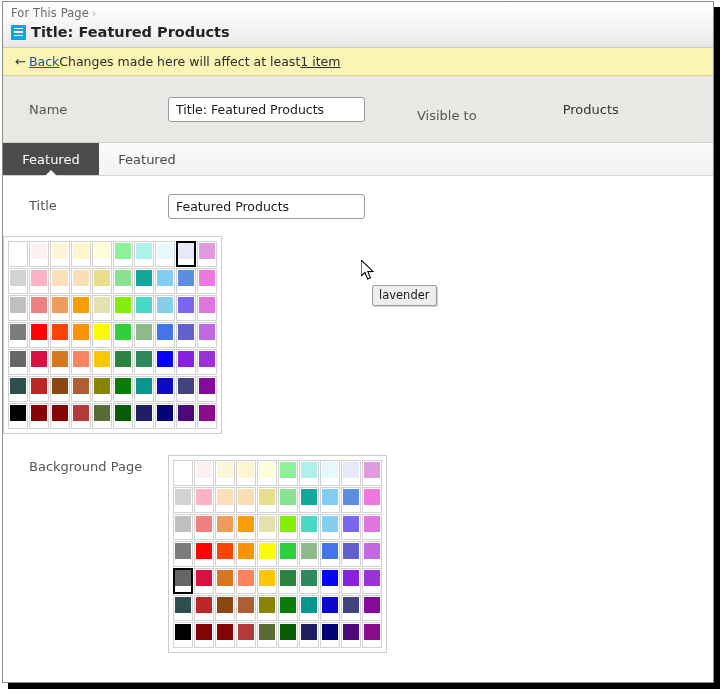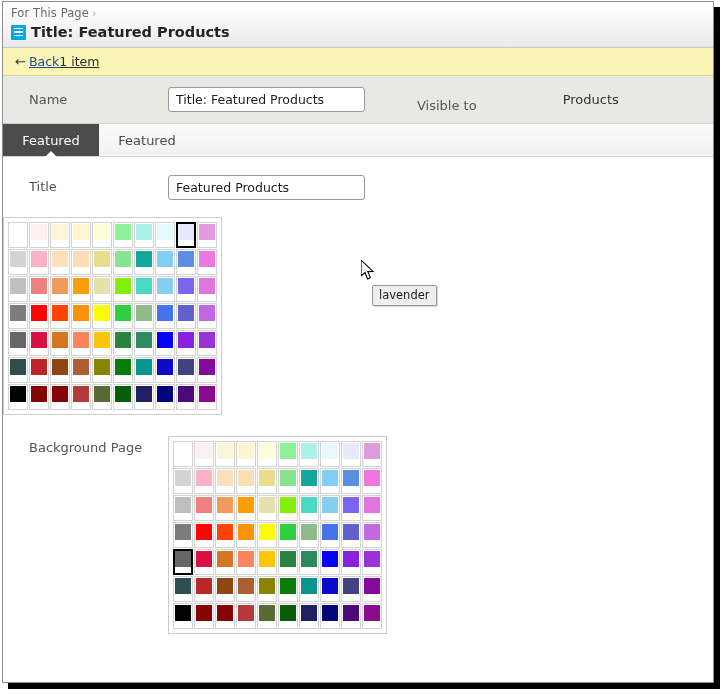--- a/index.html
+++ b/index.html
@@ -103,21 +103,21 @@
   }
   .notice-text { color: #2d2d2d; }
   .item-link {
     color: #2d2d2d;
     text-decoration: underline;
     cursor: pointer;
   }
 
   
   #name-strip {
-    height: 48px;
+    height: 67px;
     background: #e8e8e4;
     border-bottom: 1px solid #cfcfcb;
     box-sizing: border-box;
     display: flex;
     align-items: center;
   }
   .name-label {
     width: 165px;
     padding-left: 26px;
     box-sizing: border-box;
@@ -282,20 +282,21 @@
           <i></i>
           <i></i>
         </span>
       <span class="crumb-title">Title: Featured Products</span>
     </div>
   </div>
 
   <div id="notice-bar">
     <span class="back-arrow">←</span>
       <span class="back-link">Back</span>
+      <span class="notice-text">Changes made here will affect at least </span>
       <span class="item-link">1 item</span>
   </div>
 
   <div id="name-strip">
     <div class="name-label">Name</div>
     <input id="name-input" class="text-input" type="text" value="Title: Featured Products" style="">
     <div class="visible-label">Visible to</div>
     <div class="visible-value">Products</div>
   </div>
 

